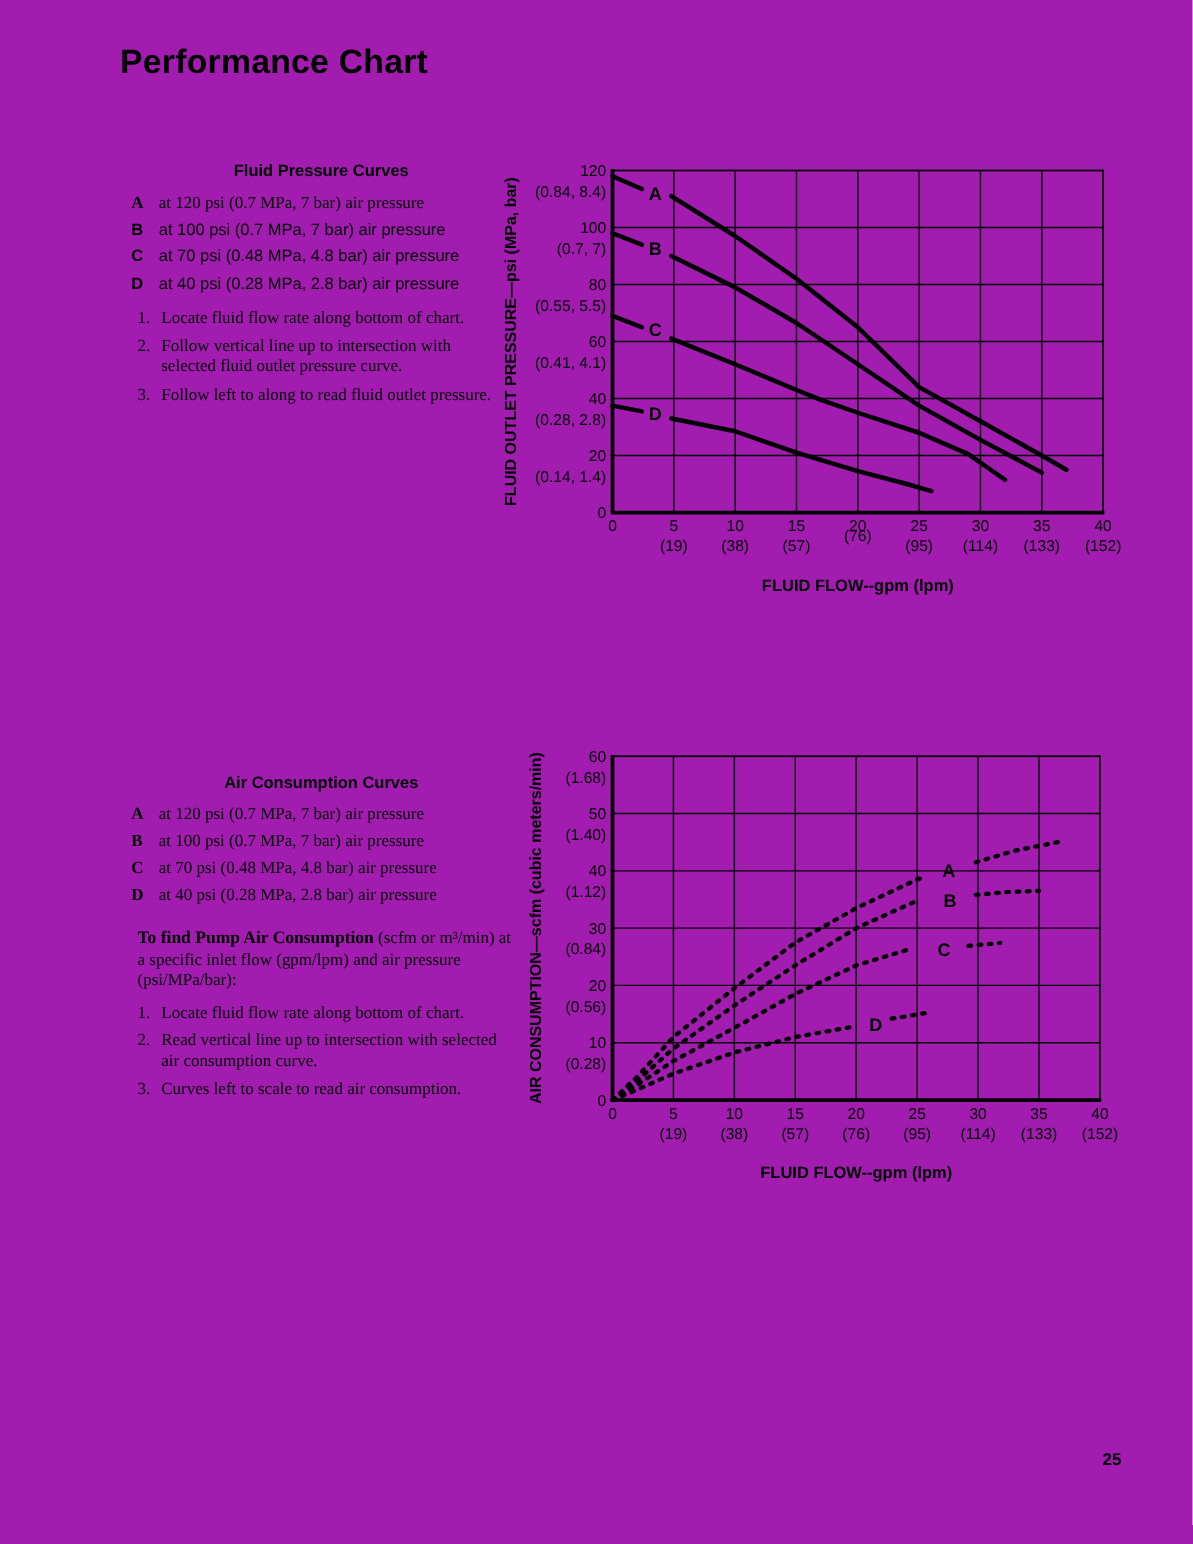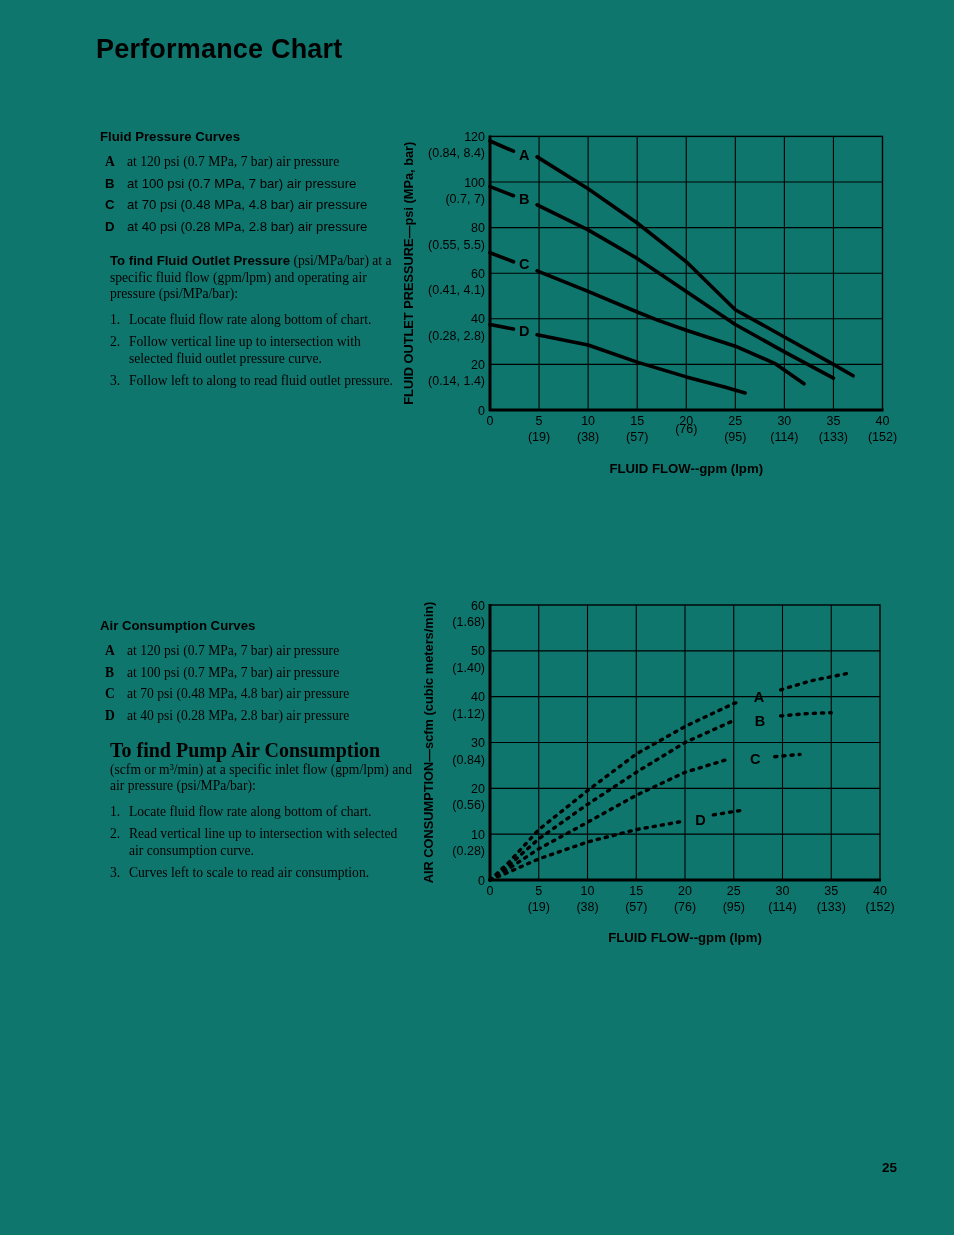--- a/index.html
+++ b/index.html
@@ -1,35 +1,35 @@
 <!DOCTYPE html>
 <html><head>
 <meta charset="utf-8">
 <style>
   html,body{margin:0;padding:0;background:#e8e8e8;}
-  #page{position:relative;width:954px;height:1235px;background:#0f766e;color:#000;
+  #page{position:relative;width:954px;height:1235px;background:#a21caf;color:#000;
         font-family:"Liberation Sans",sans-serif;overflow:hidden;}
   .abs{position:absolute;}
   #title{left:96px;top:34px;font-size:27px;font-weight:bold;margin:0;letter-spacing:.2px;}
   #testcond{left:317px;top:83px;font-family:"Liberation Serif",serif;font-size:14px;}
   #testcond .tc-label{font-weight:bold;margin-right:8px;}
   
   .sec{width:314px;}
   #sec1{left:100px;top:129px;}
   #sec2{left:100px;top:602px;margin-top:16px;}
-  .sec h2{font-size:13.2px;font-weight:bold;text-align:left;margin:0 0 7px 0;
+  .sec h2{font-size:13.2px;font-weight:bold;text-align:center;margin:0 0 7px 0;
           font-family:"Liberation Sans",sans-serif;}
   .lrow{display:flex;line-height:21.5px;margin-left:5px;}
   .lrow .lkey{flex:0 0 22px;font-weight:bold;}
   .lrow.serif{font-family:"Liberation Serif",serif;font-size:13.6px;}
   .lrow.sans{font-family:"Liberation Sans",sans-serif;font-size:13.2px;}
   .intro{margin:16px 0 0 10px;width:302px;font-family:"Liberation Serif",serif;
          font-size:13.6px;line-height:16.5px;}
   #sec1 .lead{font-family:"Liberation Sans",sans-serif;font-weight:bold;font-size:13.2px;}
-  #sec2 .lead{font-family:"Liberation Serif",serif;font-weight:bold;font-size:20px;}
+  #sec2 .lead{font-family:"Liberation Serif",serif;font-weight:bold;font-size:14px;}
   .steps{margin:9px 0 0 10px;}
   .step{display:flex;margin-top:6px;font-family:"Liberation Serif",serif;
         font-size:13.6px;line-height:16.5px;width:292px;}
   .step .num{flex:0 0 19px;}
   
   .chart-svg{position:absolute;overflow:visible;}
   #chart1{left:400px;top:120px;}
   #chart2{left:400px;top:588px;}
   svg text{font-family:"Liberation Sans",sans-serif;fill:#000;}
   #pagenum{left:882px;top:1160px;font-size:13.5px;font-weight:bold;}
@@ -55,21 +55,20 @@
       </div>
       <div class="lrow sans">
         <span class="lkey">C</span>
         <span class="ltext">at 70 psi (0.48 MPa, 4.8 bar) air pressure</span>
       </div>
       <div class="lrow sans">
         <span class="lkey">D</span>
         <span class="ltext">at 40 psi (0.28 MPa, 2.8 bar) air pressure</span>
       </div>
     </div>
-    <p class="intro"><span class="lead">To find Fluid Outlet Pressure</span><span> (psi/MPa/bar) at a specific fluid flow (gpm/lpm) and operating air pressure (psi/MPa/bar):</span></p>
     <div class="steps">
       <div class="step">
         <span class="num">1.</span>
         <span class="stext">Locate fluid flow rate along bottom of chart.</span>
       </div>
       <div class="step">
         <span class="num">2.</span>
         <span class="stext">Follow vertical line up to intersection with selected fluid outlet pressure curve.</span>
       </div>
       <div class="step">

